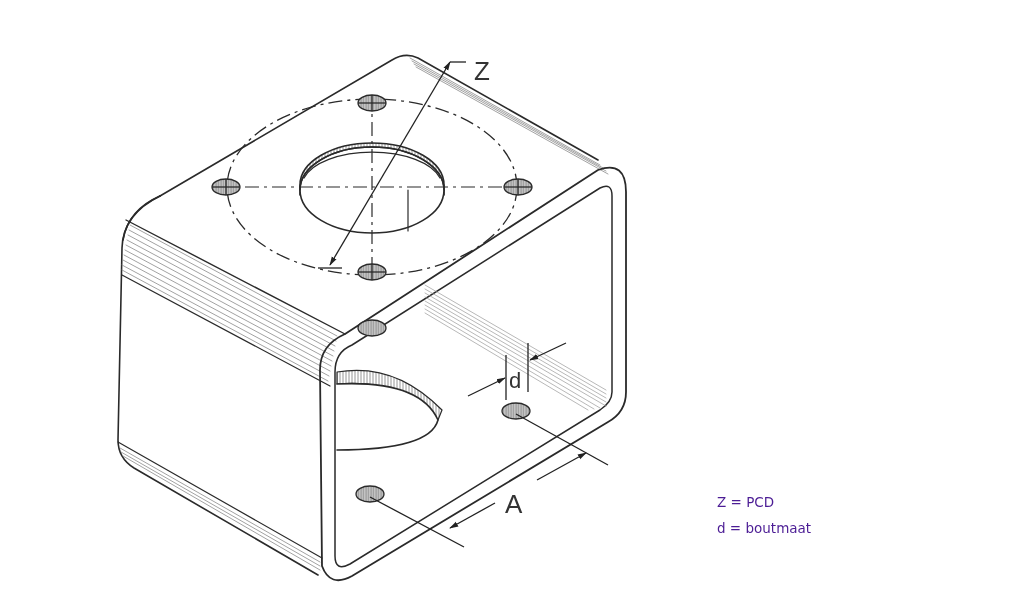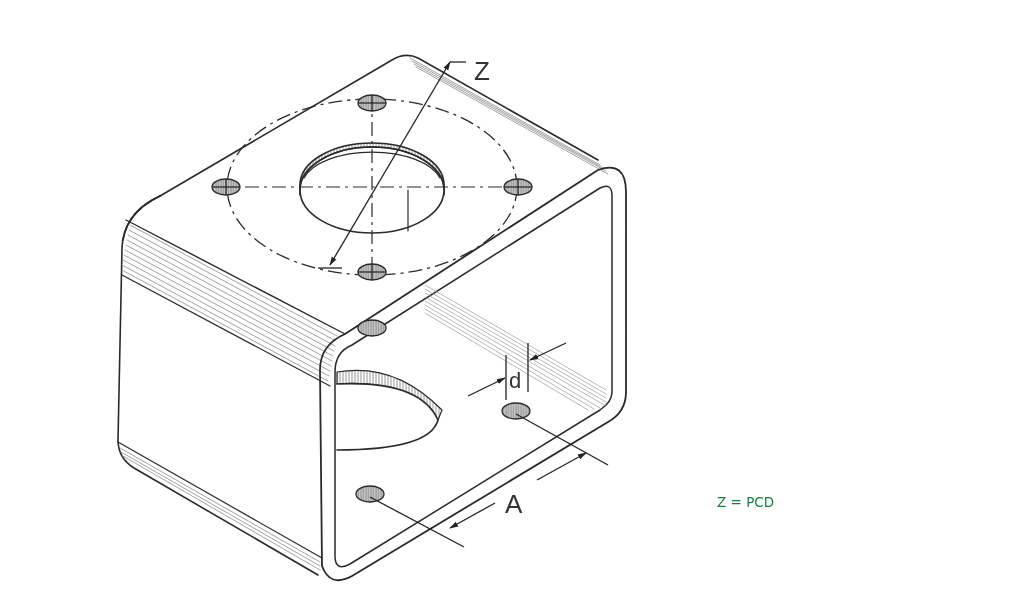--- a/index.html
+++ b/index.html
@@ -1,18 +1,18 @@
 <!DOCTYPE html>
 <html><head>
 <meta charset="utf-8">
 <style>
   html, body { margin:0; padding:0; background:#ffffff; }
   body { width:1024px; height:614px; position:relative; overflow:hidden; font-family:"DejaVu Sans", sans-serif; }
   #diagram { position:absolute; left:0; top:0; width:1024px; height:614px; }
-  .legend { position:absolute; left:717px; top:489px; color:#15803d; font-size:13.5px; line-height:26px; font-family:"DejaVu Sans", sans-serif; }
+  .legend { position:absolute; left:717px; top:489px; color:#4c1d95; font-size:13.5px; line-height:26px; font-family:"DejaVu Sans", sans-serif; }
   .legend-item { white-space:nowrap; }
   .dim-label { font-family:"Liberation Sans", sans-serif; fill:#333333; }
 </style>
 </head>
 <body>
 
 <svg id="diagram" viewBox="0 0 1024 614" xmlns="http://www.w3.org/2000/svg">
   <defs>
     <pattern id="vhatch" width="3" height="6" patternUnits="userSpaceOnUse">
       <rect width="3" height="6" fill="#ffffff"></rect>
@@ -146,13 +146,14 @@
     <line x1="516" y1="414" x2="608" y2="465"></line>
     <line x1="370" y1="497" x2="464" y2="547"></line>
     <line x1="495" y1="503" x2="450" y2="528" marker-end="url(#arrow)"></line>
     <line x1="537" y1="480" x2="586" y2="453" marker-end="url(#arrow)"></line>
   </g>
   <text class="dim-label" x="505" y="513" font-size="26">A</text>
 </svg>
 
 <div class="legend">
   <div class="legend-item">Z = PCD</div>
+  <div class="legend-item">d = boutmaat</div>
 </div>
 
 </body></html>

